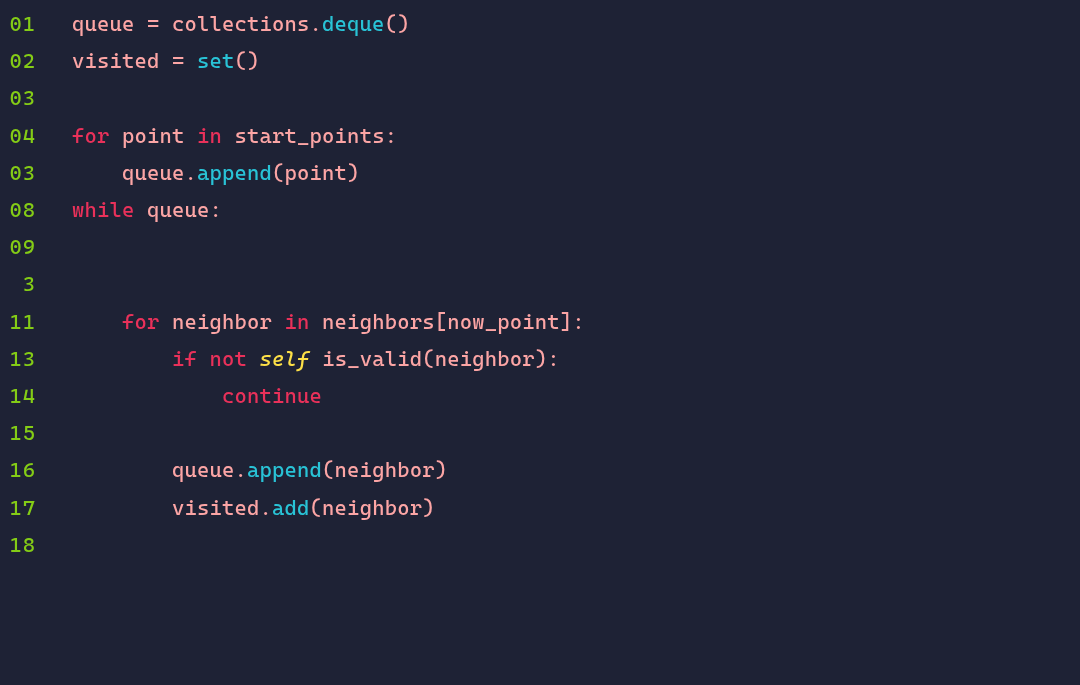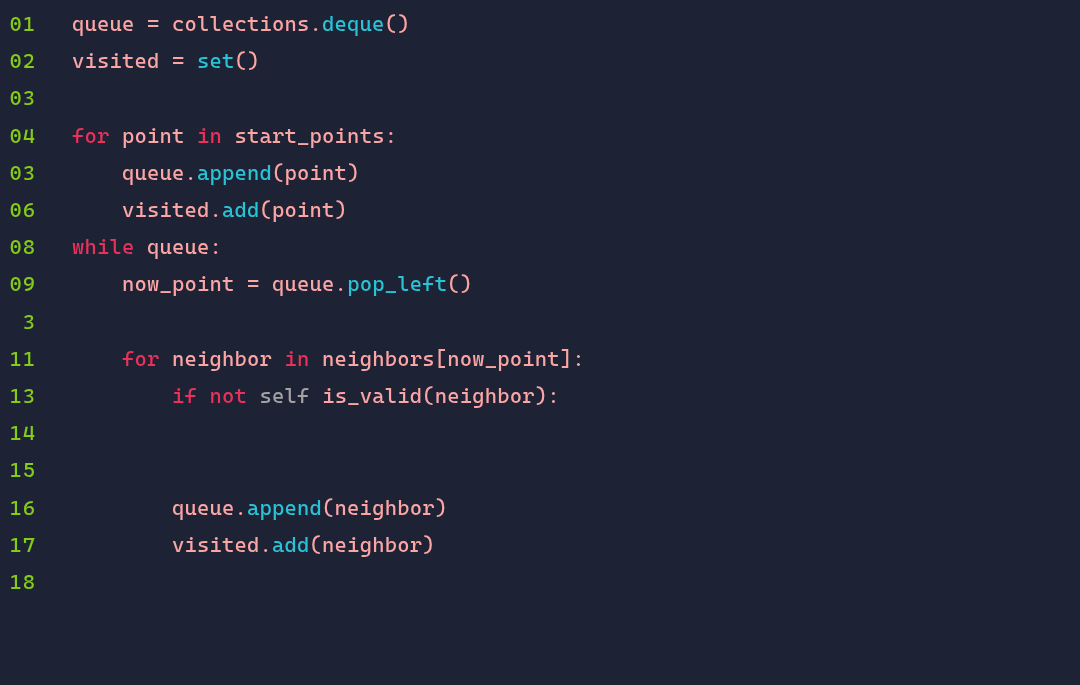--- a/index.html
+++ b/index.html
@@ -27,35 +27,34 @@
       color: #84cc16;
       user-select: none;
       letter-spacing: 1px;
     }
     .code {
       padding-left: 24px;
     }
     .tk-def  { color: #fca5a5; }
     .tk-kw   { color: #e9315a; }   
     .tk-fn   { color: #29c3d6; }   
-    .tk-self { color: #a3a3a3; }   
+    .tk-self { color: #fde047; font-style: italic; }   
   </style>
 </head>
 <body>
 
 <div id="editor">
     <div class="line"><div class="gutter">01</div><div class="code"><span class="tk-def">queue = collections.</span><span class="tk-fn">deque</span><span class="tk-def">()</span></div></div>
     <div class="line"><div class="gutter">02</div><div class="code"><span class="tk-def">visited = </span><span class="tk-fn">set</span><span class="tk-def">()</span></div></div>
     <div class="line"><div class="gutter">03</div><div class="code"></div></div>
     <div class="line"><div class="gutter">04</div><div class="code"><span class="tk-kw">for</span><span class="tk-def"> point </span><span class="tk-kw">in</span><span class="tk-def"> start_points:</span></div></div>
     <div class="line"><div class="gutter">03</div><div class="code"><span>    </span><span class="tk-def">queue.</span><span class="tk-fn">append</span><span class="tk-def">(point)</span></div></div>
-    <div class="line"><div class="gutter">06</div><div class="code"><span>    </span><span class="tk-def">visited.</span><span class="tk-fn">add</span><span class="tk-def">(point)</span></div></div>
     <div class="line"><div class="gutter">08</div><div class="code"><span class="tk-kw">while</span><span class="tk-def"> queue:</span></div></div>
-    <div class="line"><div class="gutter">09</div><div class="code"><span>    </span><span class="tk-def">now_point = queue.</span><span class="tk-fn">pop_left</span><span class="tk-def">()</span></div></div>
+    <div class="line"><div class="gutter">09</div></div>
     <div class="line"><div class="gutter">3</div><div class="code"></div></div>
     <div class="line"><div class="gutter">11</div><div class="code"><span>    </span><span class="tk-kw">for</span><span class="tk-def"> neighbor </span><span class="tk-kw">in</span><span class="tk-def"> neighbors[now_point]:</span></div></div>
     <div class="line"><div class="gutter">13</div><div class="code"><span>        </span><span class="tk-kw">if</span><span class="tk-def"> </span><span class="tk-kw">not</span><span class="tk-def"> </span><span class="tk-self">self</span><span class="tk-def"> is_valid(neighbor):</span></div></div>
-    <div class="line"><div class="gutter">14</div></div>
+    <div class="line"><div class="gutter">14</div><div class="code"><span>            </span><span class="tk-kw">continue</span></div></div>
     <div class="line"><div class="gutter">15</div><div class="code"></div></div>
     <div class="line"><div class="gutter">16</div><div class="code"><span>        </span><span class="tk-def">queue.</span><span class="tk-fn">append</span><span class="tk-def">(neighbor)</span></div></div>
     <div class="line"><div class="gutter">17</div><div class="code"><span>        </span><span class="tk-def">visited.</span><span class="tk-fn">add</span><span class="tk-def">(neighbor)</span></div></div>
     <div class="line"><div class="gutter">18</div><div class="code"></div></div>
   </div>
 
 </body></html>

